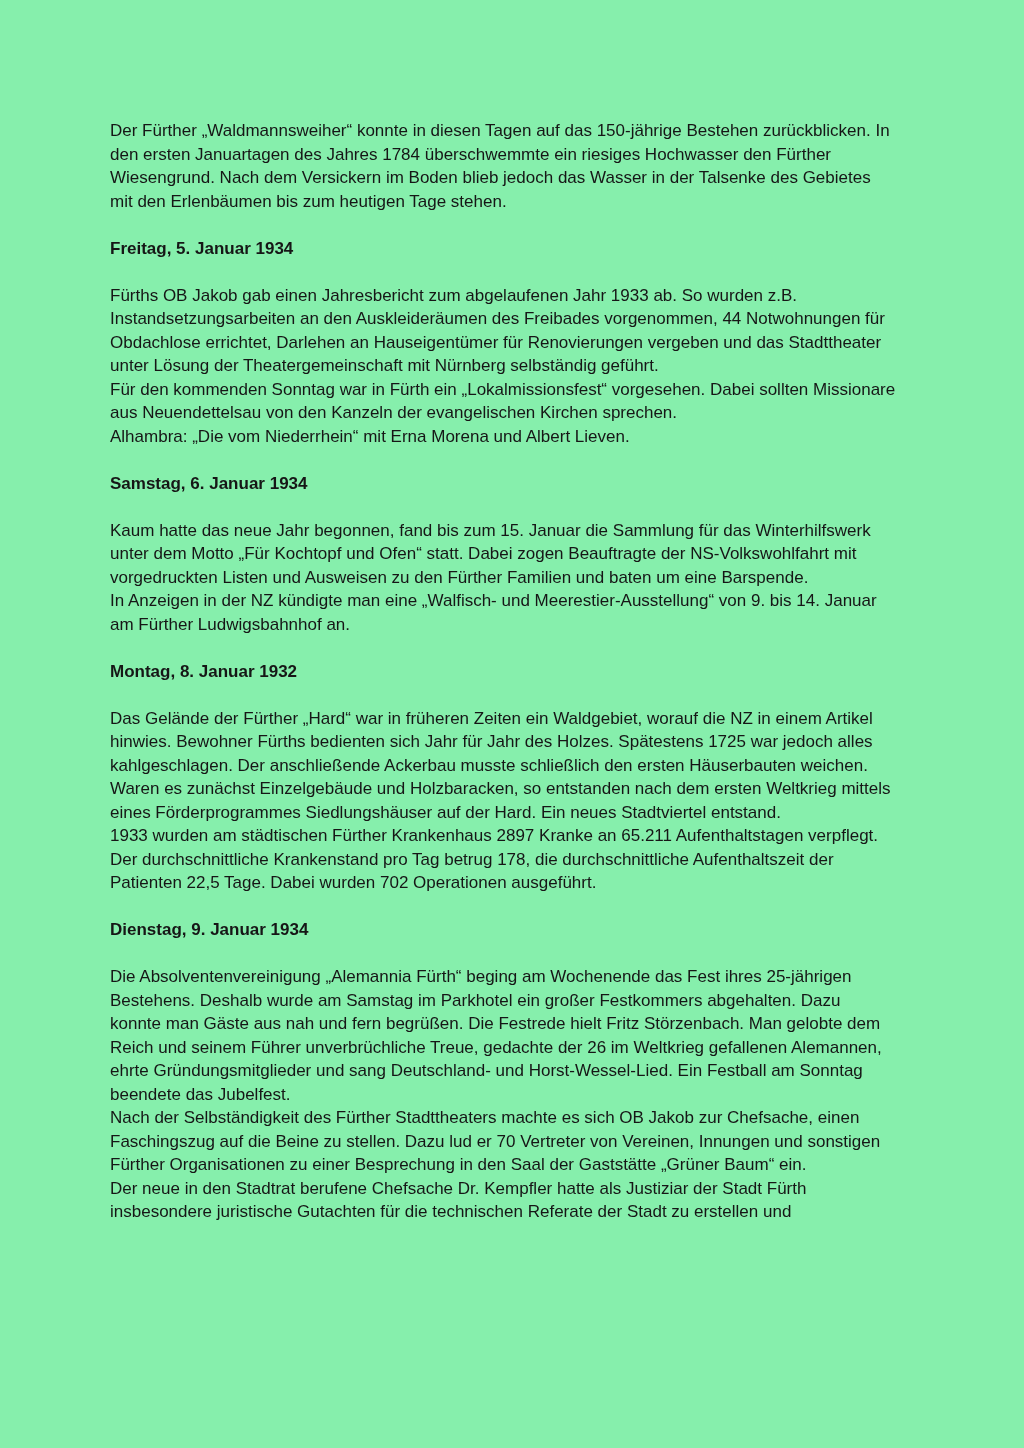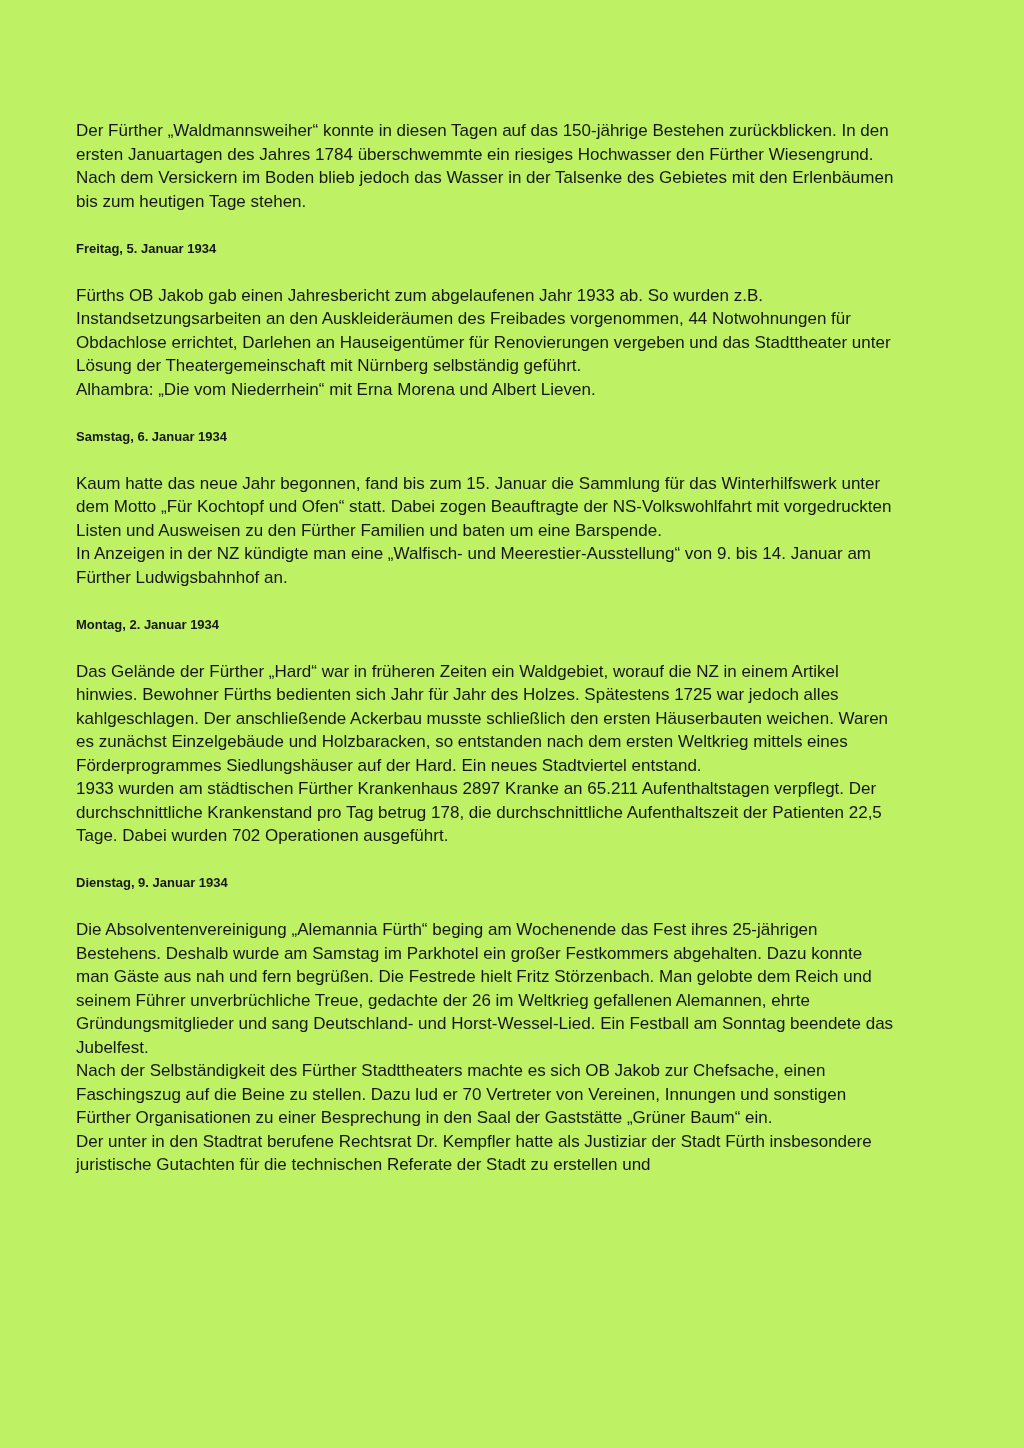--- a/index.html
+++ b/index.html
@@ -4,70 +4,71 @@
 <style>
   html, body {
     margin: 0;
     padding: 0;
     background: #ffffff;
   }
   .page {
     box-sizing: border-box;
     width: 1024px;
     min-height: 1448px;
-    background: #bef264;
-    padding: 119px 128px 60px 76px;
+    background: #86efac;
+    padding: 119px 128px 60px 110px;
     font-family: "Liberation Sans", "DejaVu Sans", sans-serif;
     font-size: 17px;
     line-height: 23.5px;
     color: #161616;
   }
   .para {
     margin: 0;
     padding: 0;
   }
   .day-heading {
-    font-size: 13px;
+    font-size: 17px;
     line-height: 23.5px;
     font-weight: bold;
     margin: 23.5px 0 23.5px 0;
     padding: 0;
   }
   .section {
     margin: 0;
   }
 </style>
 </head>
 <body>
 
 <div class="page">
 
   <p class="para">Der Fürther „Waldmannsweiher“ konnte in diesen Tagen auf das 150-jährige Bestehen zurückblicken. In den ersten Januartagen des Jahres 1784 überschwemmte ein riesiges Hochwasser den Fürther Wiesengrund. Nach dem Versickern im Boden blieb jedoch das Wasser in der Talsenke des Gebietes mit den Erlenbäumen bis zum heutigen Tage stehen.</p>
 
   <div class="section">
     <h2 class="day-heading">Freitag, 5. Januar 1934</h2>
     <p class="para">Fürths OB Jakob gab einen Jahresbericht zum abgelaufenen Jahr 1933 ab. So wurden z.B. Instandsetzungsarbeiten an den Auskleideräumen des Freibades vorgenommen, 44 Notwohnungen für Obdachlose errichtet, Darlehen an Hauseigentümer für Renovierungen vergeben und das Stadttheater unter Lösung der Theatergemeinschaft mit Nürnberg selbständig geführt.</p>
+    <p class="para">Für den kommenden Sonntag war in Fürth ein „Lokalmissionsfest“ vorgesehen. Dabei sollten Missionare aus Neuendettelsau von den Kanzeln der evangelischen Kirchen sprechen.</p>
     <p class="para">Alhambra: „Die vom Niederrhein“ mit Erna Morena und Albert Lieven.</p>
   </div>
 
   <div class="section">
     <h2 class="day-heading">Samstag, 6. Januar 1934</h2>
     <p class="para">Kaum hatte das neue Jahr begonnen, fand bis zum 15. Januar die Sammlung für das Winterhilfswerk unter dem Motto „Für Kochtopf und Ofen“ statt. Dabei zogen Beauftragte der NS-Volkswohlfahrt mit vorgedruckten Listen und Ausweisen zu den Fürther Familien und baten um eine Barspende.</p>
     <p class="para">In Anzeigen in der NZ kündigte man eine „Walfisch- und Meerestier-Ausstellung“ von 9. bis 14. Januar am Fürther Ludwigsbahnhof an.</p>
   </div>
 
   <div class="section">
-    <h2 class="day-heading">Montag, 2. Januar 1934</h2>
+    <h2 class="day-heading">Montag, 8. Januar 1932</h2>
     <p class="para">Das Gelände der Fürther „Hard“ war in früheren Zeiten ein Waldgebiet, worauf die NZ in einem Artikel hinwies. Bewohner Fürths bedienten sich Jahr für Jahr des Holzes. Spätestens 1725 war jedoch alles kahlgeschlagen. Der anschließende Ackerbau musste schließlich den ersten Häuserbauten weichen. Waren es zunächst Einzelgebäude und Holzbaracken, so entstanden nach dem ersten Weltkrieg mittels eines Förderprogrammes Siedlungshäuser auf der Hard. Ein neues Stadtviertel entstand.</p>
     <p class="para">1933 wurden am städtischen Fürther Krankenhaus 2897 Kranke an 65.211 Aufenthaltstagen verpflegt. Der durchschnittliche Krankenstand pro Tag betrug 178, die durchschnittliche Aufenthaltszeit der Patienten 22,5 Tage. Dabei wurden 702 Operationen ausgeführt.</p>
   </div>
 
   <div class="section">
     <h2 class="day-heading">Dienstag, 9. Januar 1934</h2>
     <p class="para">Die Absolventenvereinigung „Alemannia Fürth“ beging am Wochenende das Fest ihres 25-jährigen Bestehens. Deshalb wurde am Samstag im Parkhotel ein großer Festkommers abgehalten. Dazu konnte man Gäste aus nah und fern begrüßen. Die Festrede hielt Fritz Störzenbach. Man gelobte dem Reich und seinem Führer unverbrüchliche Treue, gedachte der 26 im Weltkrieg gefallenen Alemannen, ehrte Gründungsmitglieder und sang Deutschland- und Horst-Wessel-Lied. Ein Festball am Sonntag beendete das Jubelfest.</p>
     <p class="para">Nach der Selbständigkeit des Fürther Stadttheaters machte es sich OB Jakob zur Chefsache, einen Faschingszug auf die Beine zu stellen. Dazu lud er 70 Vertreter von Vereinen, Innungen und sonstigen Fürther Organisationen zu einer Besprechung in den Saal der Gaststätte „Grüner Baum“ ein.</p>
   </div>
 
   <div class="section">
-    <p class="para">Der unter in den Stadtrat berufene Rechtsrat Dr. Kempfler hatte als Justiziar der Stadt Fürth insbesondere juristische Gutachten für die technischen Referate der Stadt zu erstellen und</p>
+    <p class="para">Der neue in den Stadtrat berufene Chefsache Dr. Kempfler hatte als Justiziar der Stadt Fürth insbesondere juristische Gutachten für die technischen Referate der Stadt zu erstellen und</p>
   </div>
 
 </div>
 
 </body></html>

